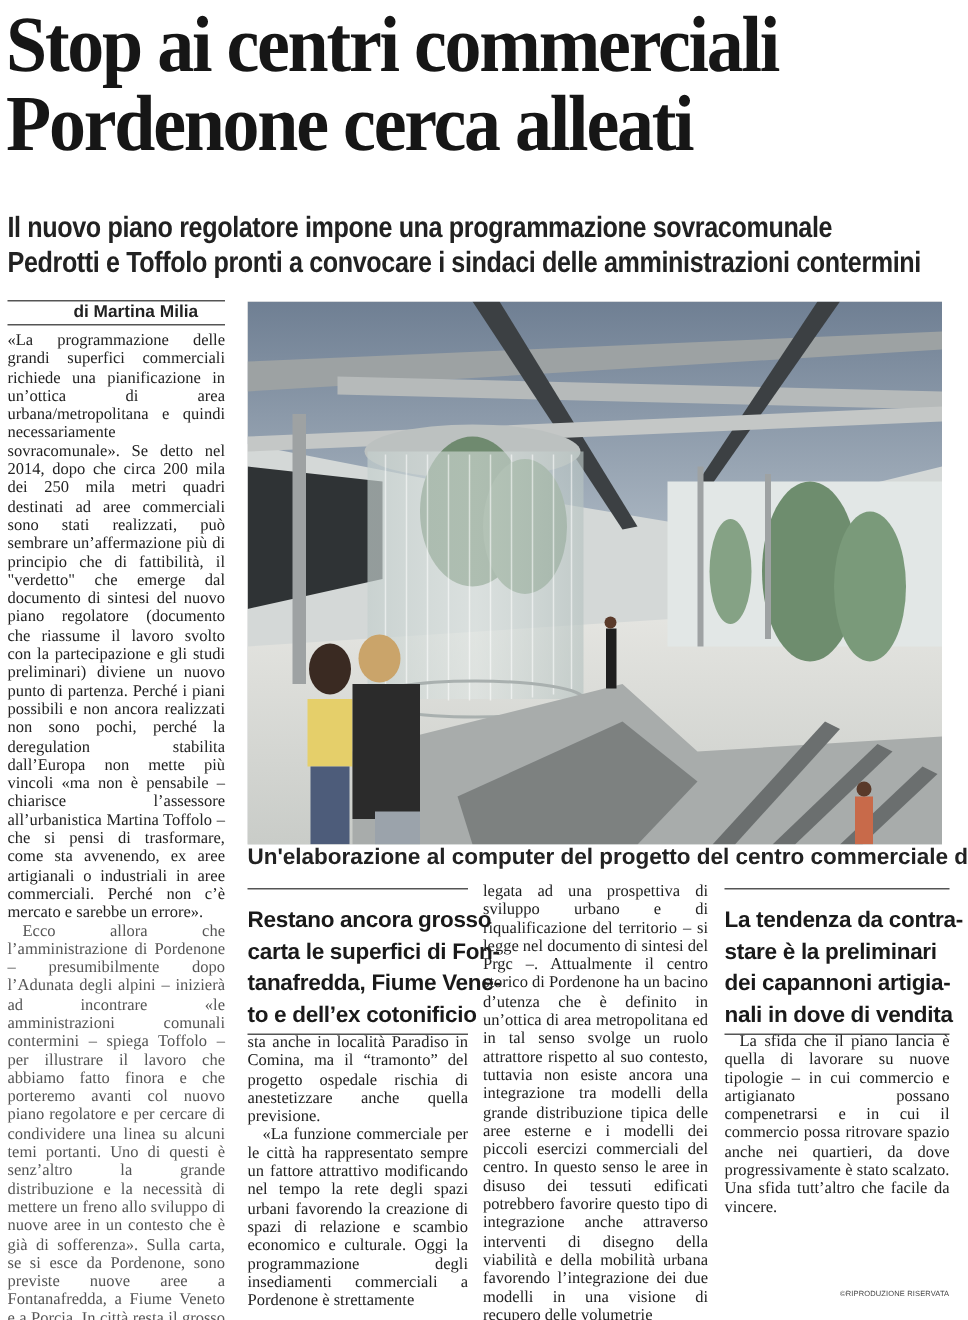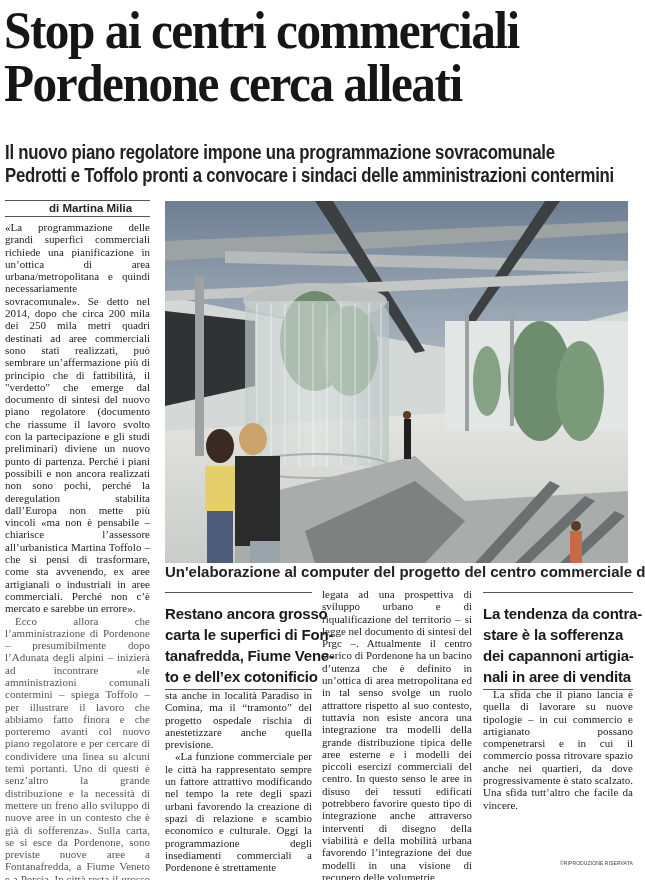--- a/index.html
+++ b/index.html
@@ -184,22 +184,22 @@
   <p>sta anche in località Paradiso in Comina, ma il “tramonto” del progetto ospedale rischia di anestetizzare anche quella previsione.</p>
   <p class="indent">«La funzione commerciale per le città ha rappresentato sempre un fattore attrattivo modificando nel tempo la rete degli spazi urbani favorendo la creazione di spazi di relazione e scambio economico e culturale. Oggi la programmazione degli insediamenti commerciali a Pordenone è strettamente</p>
 </div>
 
 <div class="col col3">
   <p>legata ad una prospettiva di sviluppo urbano e di riqualificazione del territorio – si legge nel documento di sintesi del Prgc –. Attualmente il centro storico di Pordenone ha un bacino d’utenza che è definito in un’ottica di area metropolitana ed in tal senso svolge un ruolo attrattore rispetto al suo contesto, tuttavia non esiste ancora una integrazione tra modelli della grande distribuzione tipica delle aree esterne e i modelli dei piccoli esercizi commerciali del centro. In questo senso le aree in disuso dei tessuti edificati potrebbero favorire questo tipo di integrazione anche attraverso interventi di disegno della viabilità e della mobilità urbana favorendo l’integrazione dei due modelli in una visione di recupero delle volumetrie</p>
 </div>
 
 <div class="pull pull2">
   <span>La tendenza da contra-</span>
-  <span>stare è la sofferenza</span>
+  <span>stare è la preliminari</span>
   <span>dei capannoni artigia-</span>
-  <span>nali in aree di vendita</span>
+  <span>nali in dove di vendita</span>
 </div>
 
 <div class="col col4">
   <p class="indent">La sfida che il piano lancia è quella di lavorare su nuove tipologie – in cui commercio e artigianato possano compenetrarsi e in cui il commercio possa ritrovare spazio anche nei quartieri, da dove progressivamente è stato scalzato. Una sfida tutt’altro che facile da vincere.</p>
 </div>
 
 <div class="copyright">©RIPRODUZIONE RISERVATA</div>
 
 </body></html>

